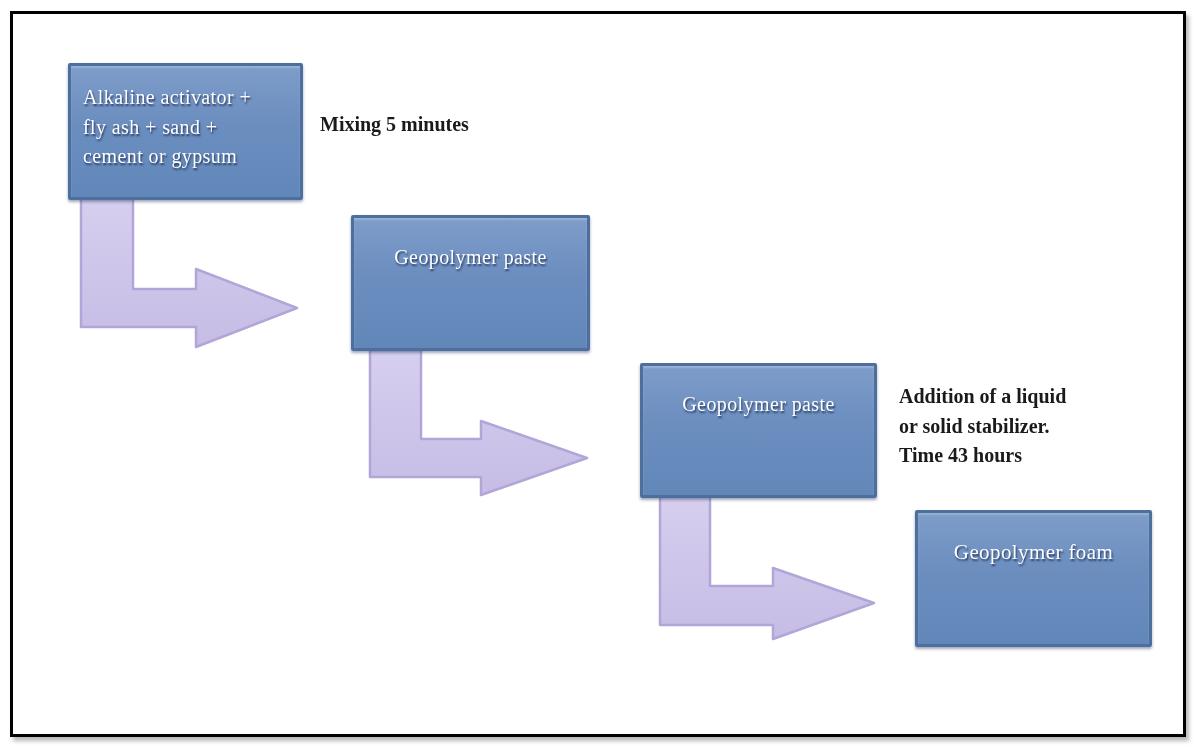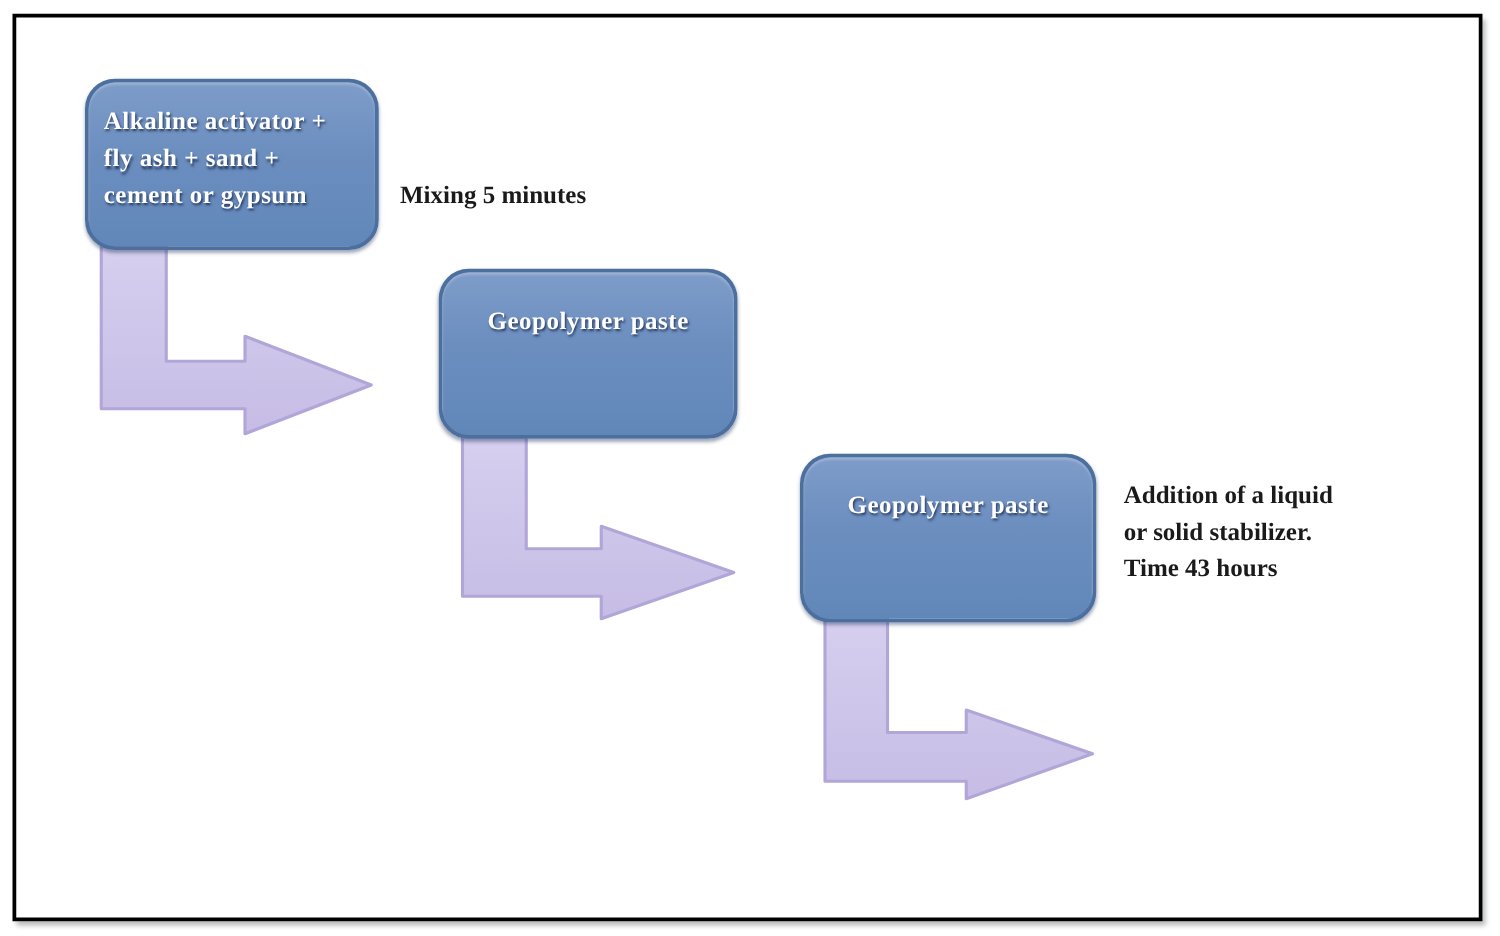--- a/index.html
+++ b/index.html
@@ -31,25 +31,25 @@
     left: 0;
     top: 0;
     width: 1200px;
     height: 749px;
     pointer-events: none;
   }
   .flow-box {
     position: absolute;
     box-sizing: border-box;
     border: 3px solid #4d6f9e;
-    border-radius: 24px;
+    border-radius: 2px;
     background: linear-gradient(180deg, #7e9cc9 0%, #6b8ebf 45%, #6187b9 100%);
     box-shadow: 0 2px 3px rgba(40,60,100,0.45), inset 0 2px 2px rgba(255,255,255,0.22);
     color: #ffffff;
-    font-weight: bold;
+    font-weight: normal;
     font-size: 20px;
     line-height: 29.5px;
     letter-spacing: 0.4px;
     text-shadow: 1px 2px 2px rgba(25,40,75,0.85);
   }
   .flow-box .box-label {
     white-space: pre-line;
   }
   .box-1 {
     left: 55px;
@@ -69,21 +69,21 @@
   .box-3 { left: 627px; top: 349px; width: 237px; height: 135px; }
   .box-4 { left: 902px; top: 496px; width: 237px; height: 137px; font-size: 21px; }
   .annotation {
     position: absolute;
     color: #1a1a1a;
     font-weight: bold;
     font-size: 20px;
     line-height: 29.5px;
     white-space: pre-line;
   }
-  .note-1 { left: 307px; top: 96px; margin-top: 32px; }
+  .note-1 { left: 307px; top: 96px; }
   .note-2 { left: 594px; top: 233px; }
   .note-3 { left: 886px; top: 368px; }
 </style>
 </head>
 <body>
 
 <div class="stage">
   <div class="frame">
 
     <svg class="arrows-layer" width="1200" height="749" viewBox="0 0 1200 749" xmlns="http://www.w3.org/2000/svg">
@@ -105,20 +105,23 @@
     </div>
 
     <div class="flow-box box-2 box-centered">
       <span class="box-label">Geopolymer paste</span>
     </div>
 
     <div class="flow-box box-3 box-centered">
       <span class="box-label">Geopolymer paste</span>
     </div>
 
+    <div class="flow-box box-4 box-centered">
+      <span class="box-label">Geopolymer foam</span>
+    </div>
 
     <div class="annotation note-1">Mixing 5 minutes</div>
 
 
     <div class="annotation note-3">Addition of a liquid
 or solid stabilizer.
 Time 43 hours</div>
 
   </div>
 </div>

